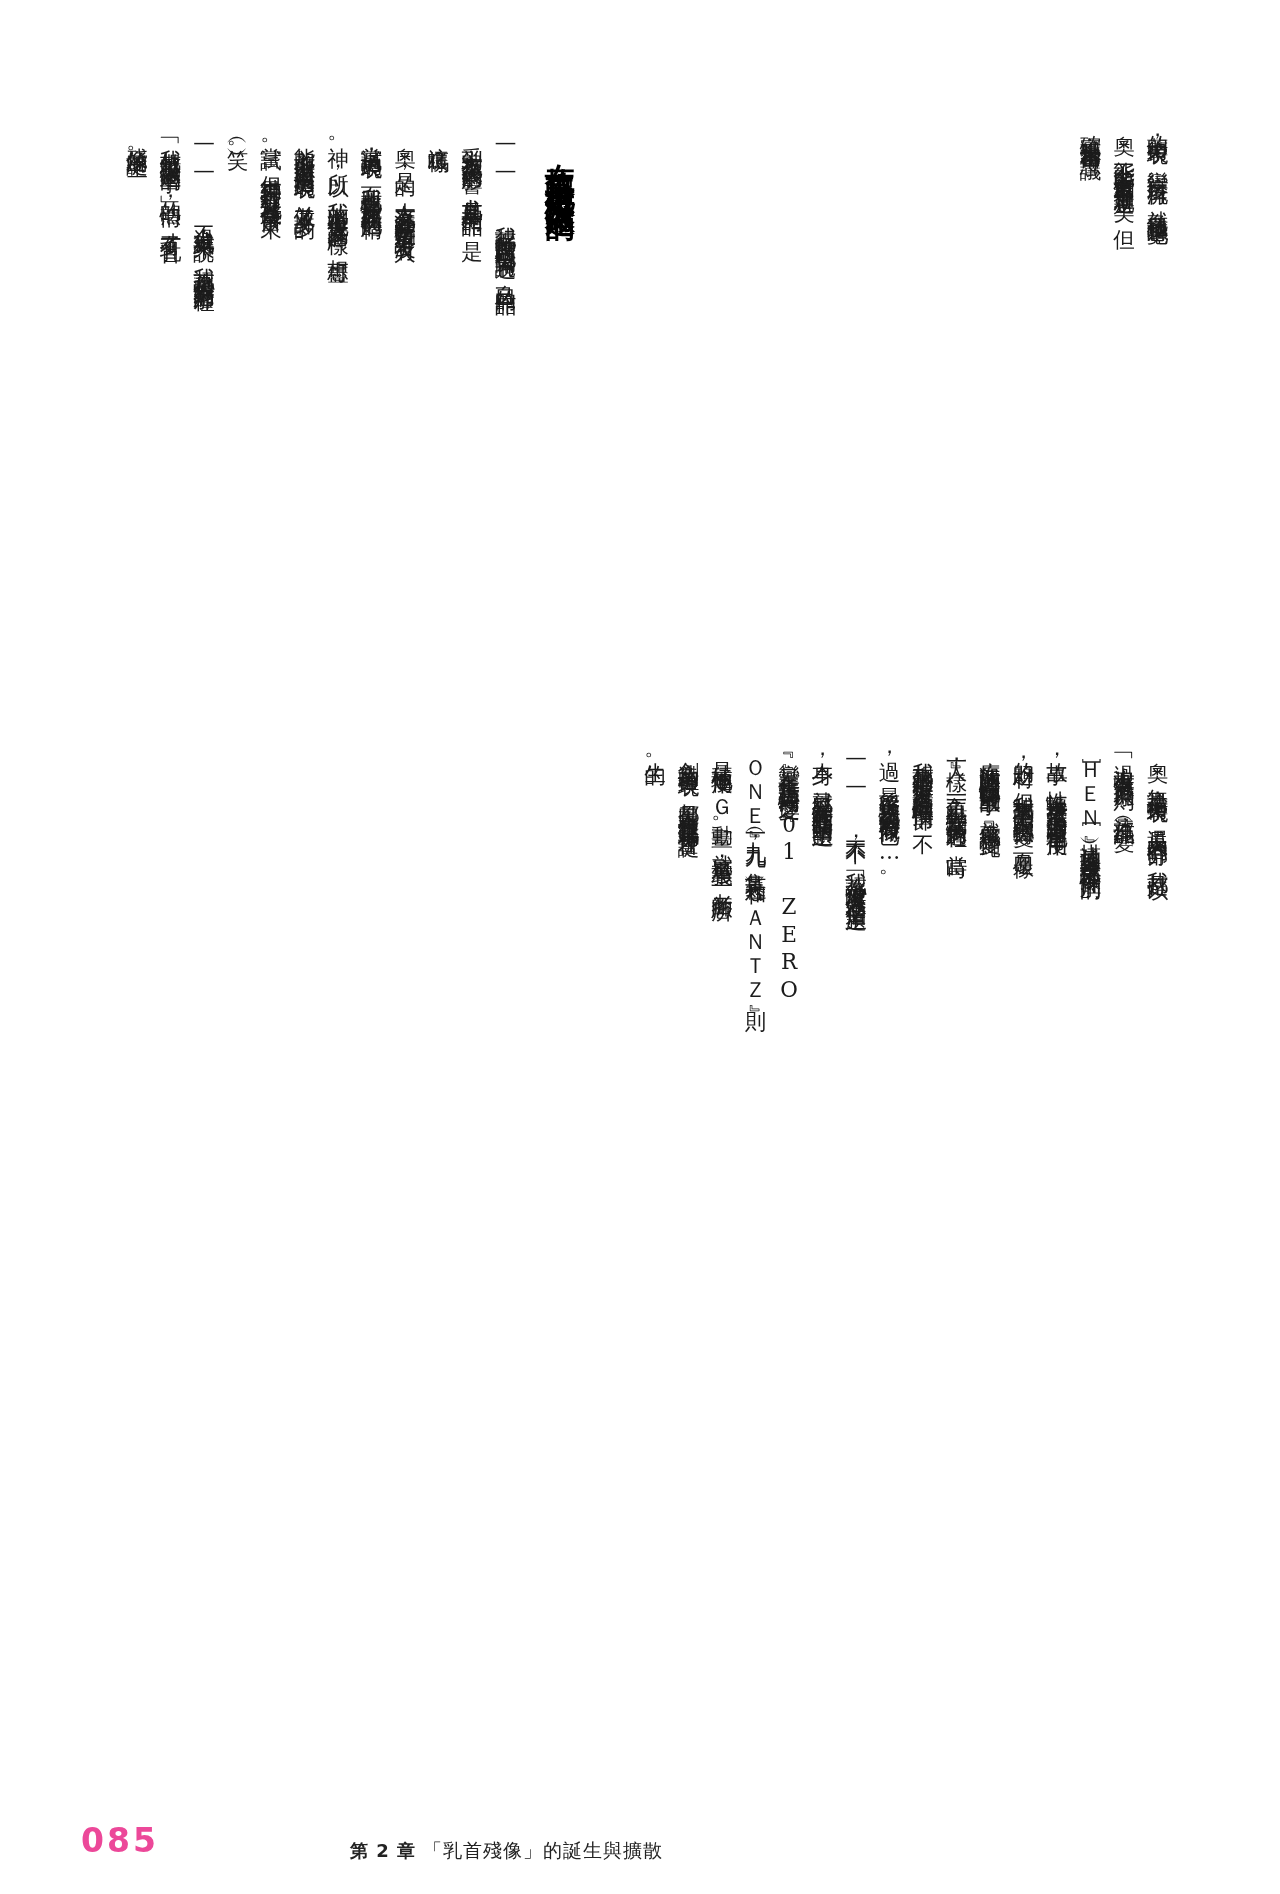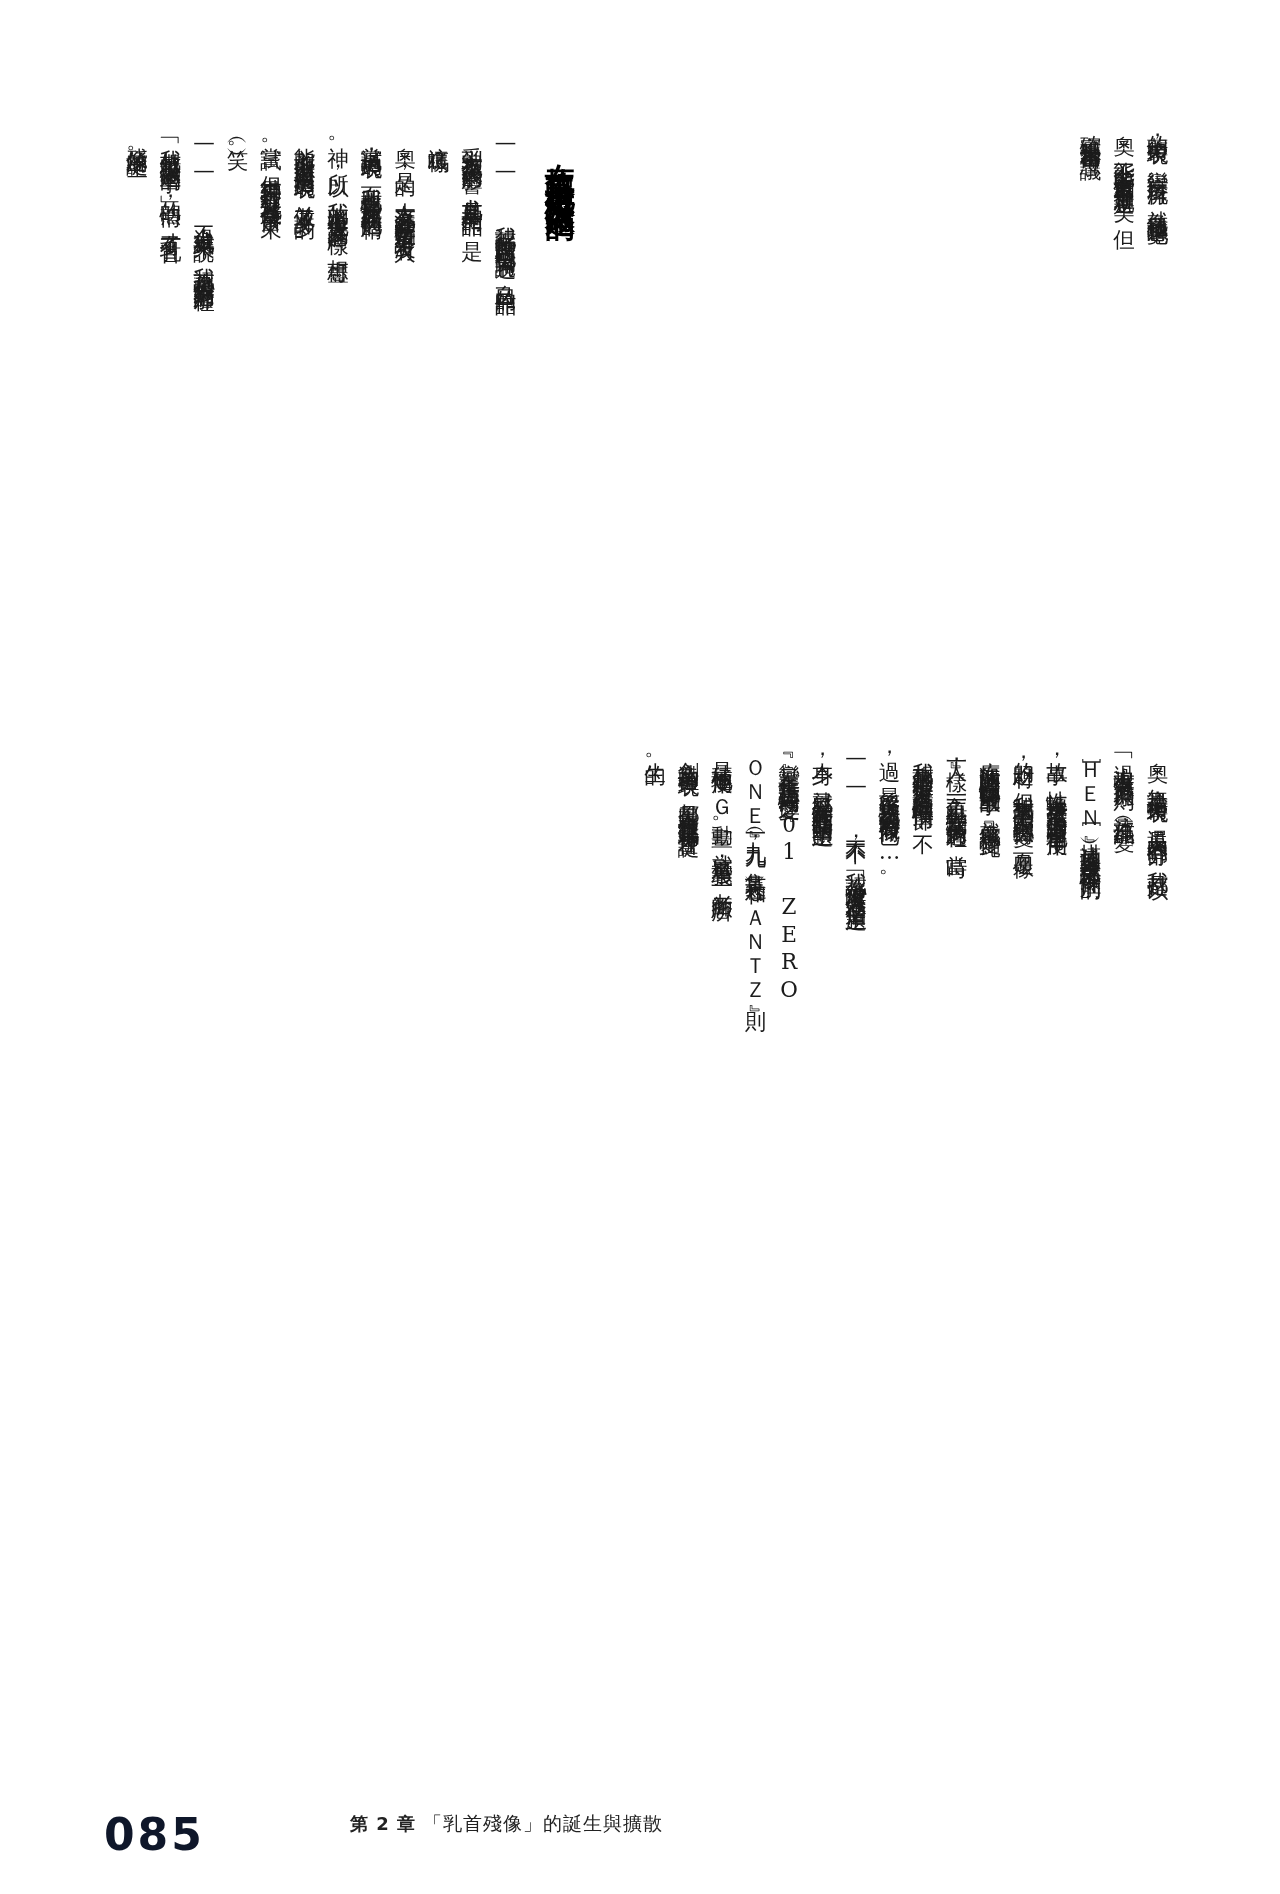--- a/index.html
+++ b/index.html
@@ -42,32 +42,32 @@
     text-orientation: upright;
     font-family: "DejaVu Serif", "Liberation Serif", serif;
     font-weight: bold;
     font-size: 30px;
     letter-spacing: 4px;
     color: #000000;
     white-space: nowrap;
   }
   .page-number {
     position: absolute;
-    left: 104px;
+    left: 81px;
     bottom: 34px;
     font-family: "DejaVu Sans", "Liberation Sans", sans-serif;
     font-weight: bold;
-    font-size: 44px;
+    font-size: 33px;
     letter-spacing: 3px;
-    color: #0f172a;
+    color: #ec4899;
   }
   .footer-title {
     position: absolute;
     left: 350px;
-    bottom: 57px;
+    bottom: 30px;
     font-family: "DejaVu Serif", "Liberation Serif", serif;
     font-size: 19px;
     letter-spacing: 1px;
     color: #222222;
     white-space: nowrap;
   }
   .footer-title .chap {
     font-family: "DejaVu Sans", "Liberation Sans", sans-serif;
     font-weight: bold;
     font-size: 18px;

